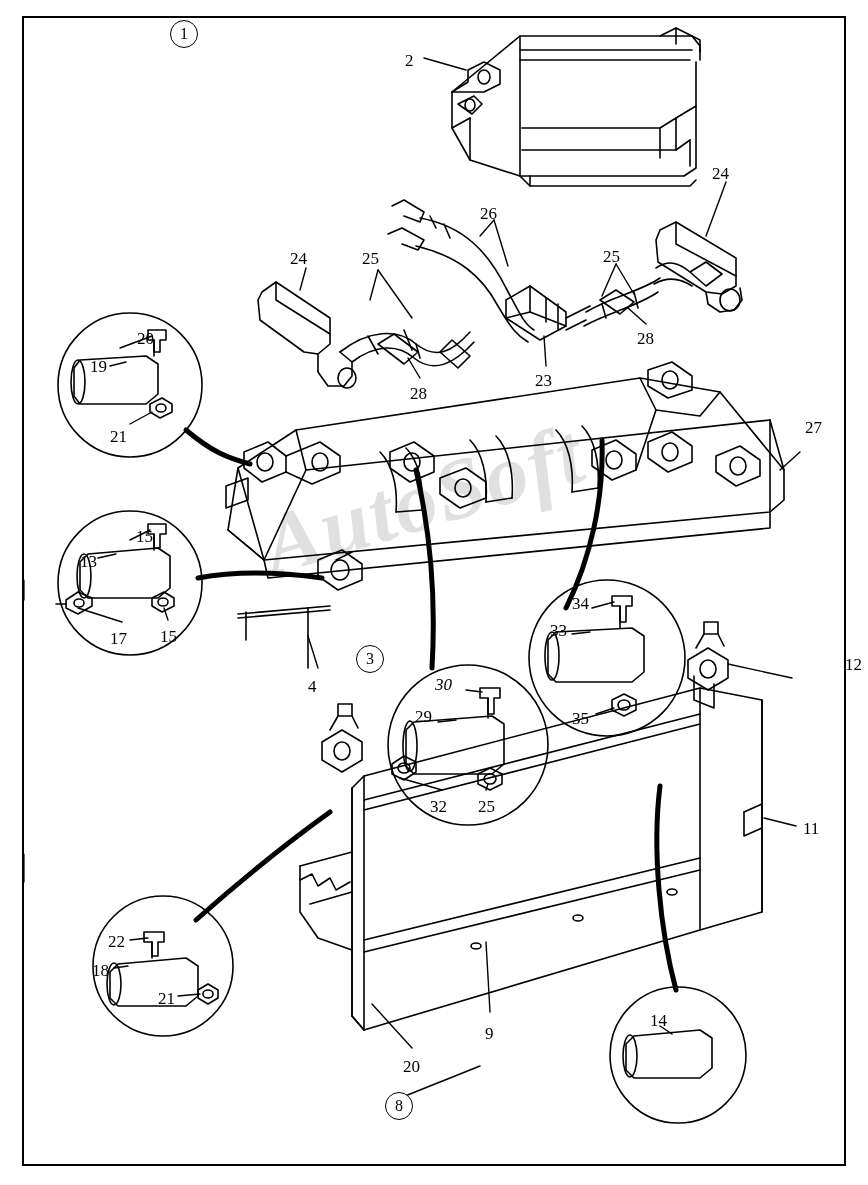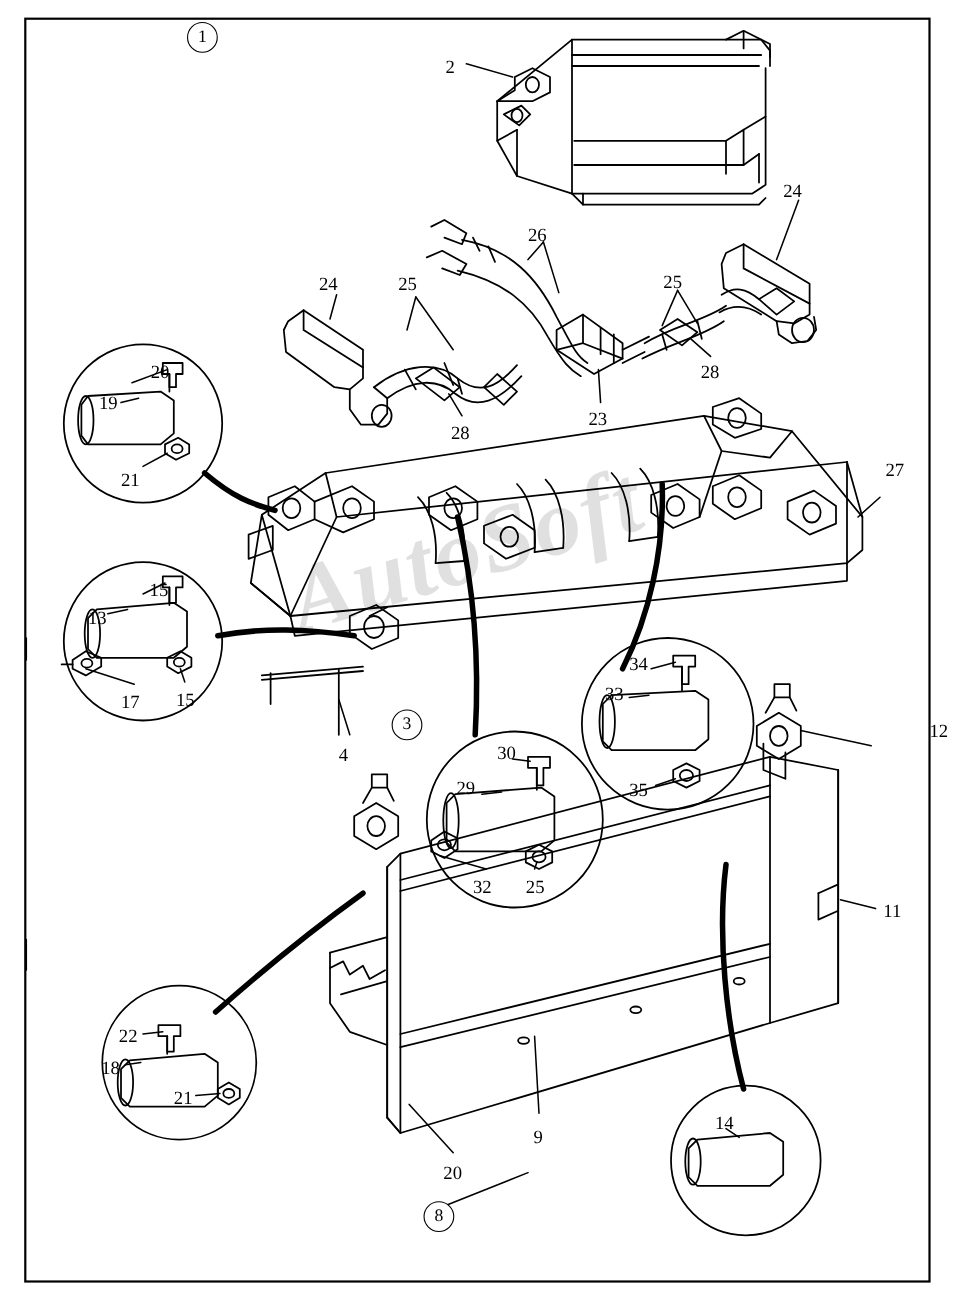--- a/index.html
+++ b/index.html
@@ -353,21 +353,21 @@
   <div class="lbl" style="left:805px;top:419px;">27</div>
   <div class="lbl" style="left:112px;top:528px;margin-left:24px;">15</div>
   <div class="lbl" style="left:80px;top:553px;">13</div>
   <div class="lbl" style="left:110px;top:630px;">17</div>
   <div class="lbl" style="left:160px;top:628px;">15</div>
   <div class="lbl" style="left:572px;top:595px;">34</div>
   <div class="lbl" style="left:550px;top:622px;">33</div>
   <div class="lbl" style="left:572px;top:710px;">35</div>
   <div class="lbl" style="left:308px;top:678px;">4</div>
   <div class="circ-lbl" style="left:356px;top:645px;">3</div>
-  <div class="lbl" style="left:452px;top:676px;">30</div>
+  <div class="lbl" style="left:435px;top:676px;font-style:italic;">30</div>
   <div class="lbl" style="left:415px;top:708px;">29</div>
   <div class="lbl" style="left:430px;top:798px;text-align:right;">32</div>
   <div class="lbl" style="left:478px;top:798px;">25</div>
   <div class="lbl" style="left:798px;top:656px;margin-left:47px;">12</div>
   <div class="lbl" style="left:803px;top:820px;">11</div>
   <div class="lbl" style="left:108px;top:933px;">22</div>
   <div class="lbl" style="left:92px;top:962px;">18</div>
   <div class="lbl" style="left:158px;top:990px;">21</div>
   <div class="lbl" style="left:650px;top:1012px;">14</div>
   <div class="lbl" style="left:485px;top:1025px;">9</div>

